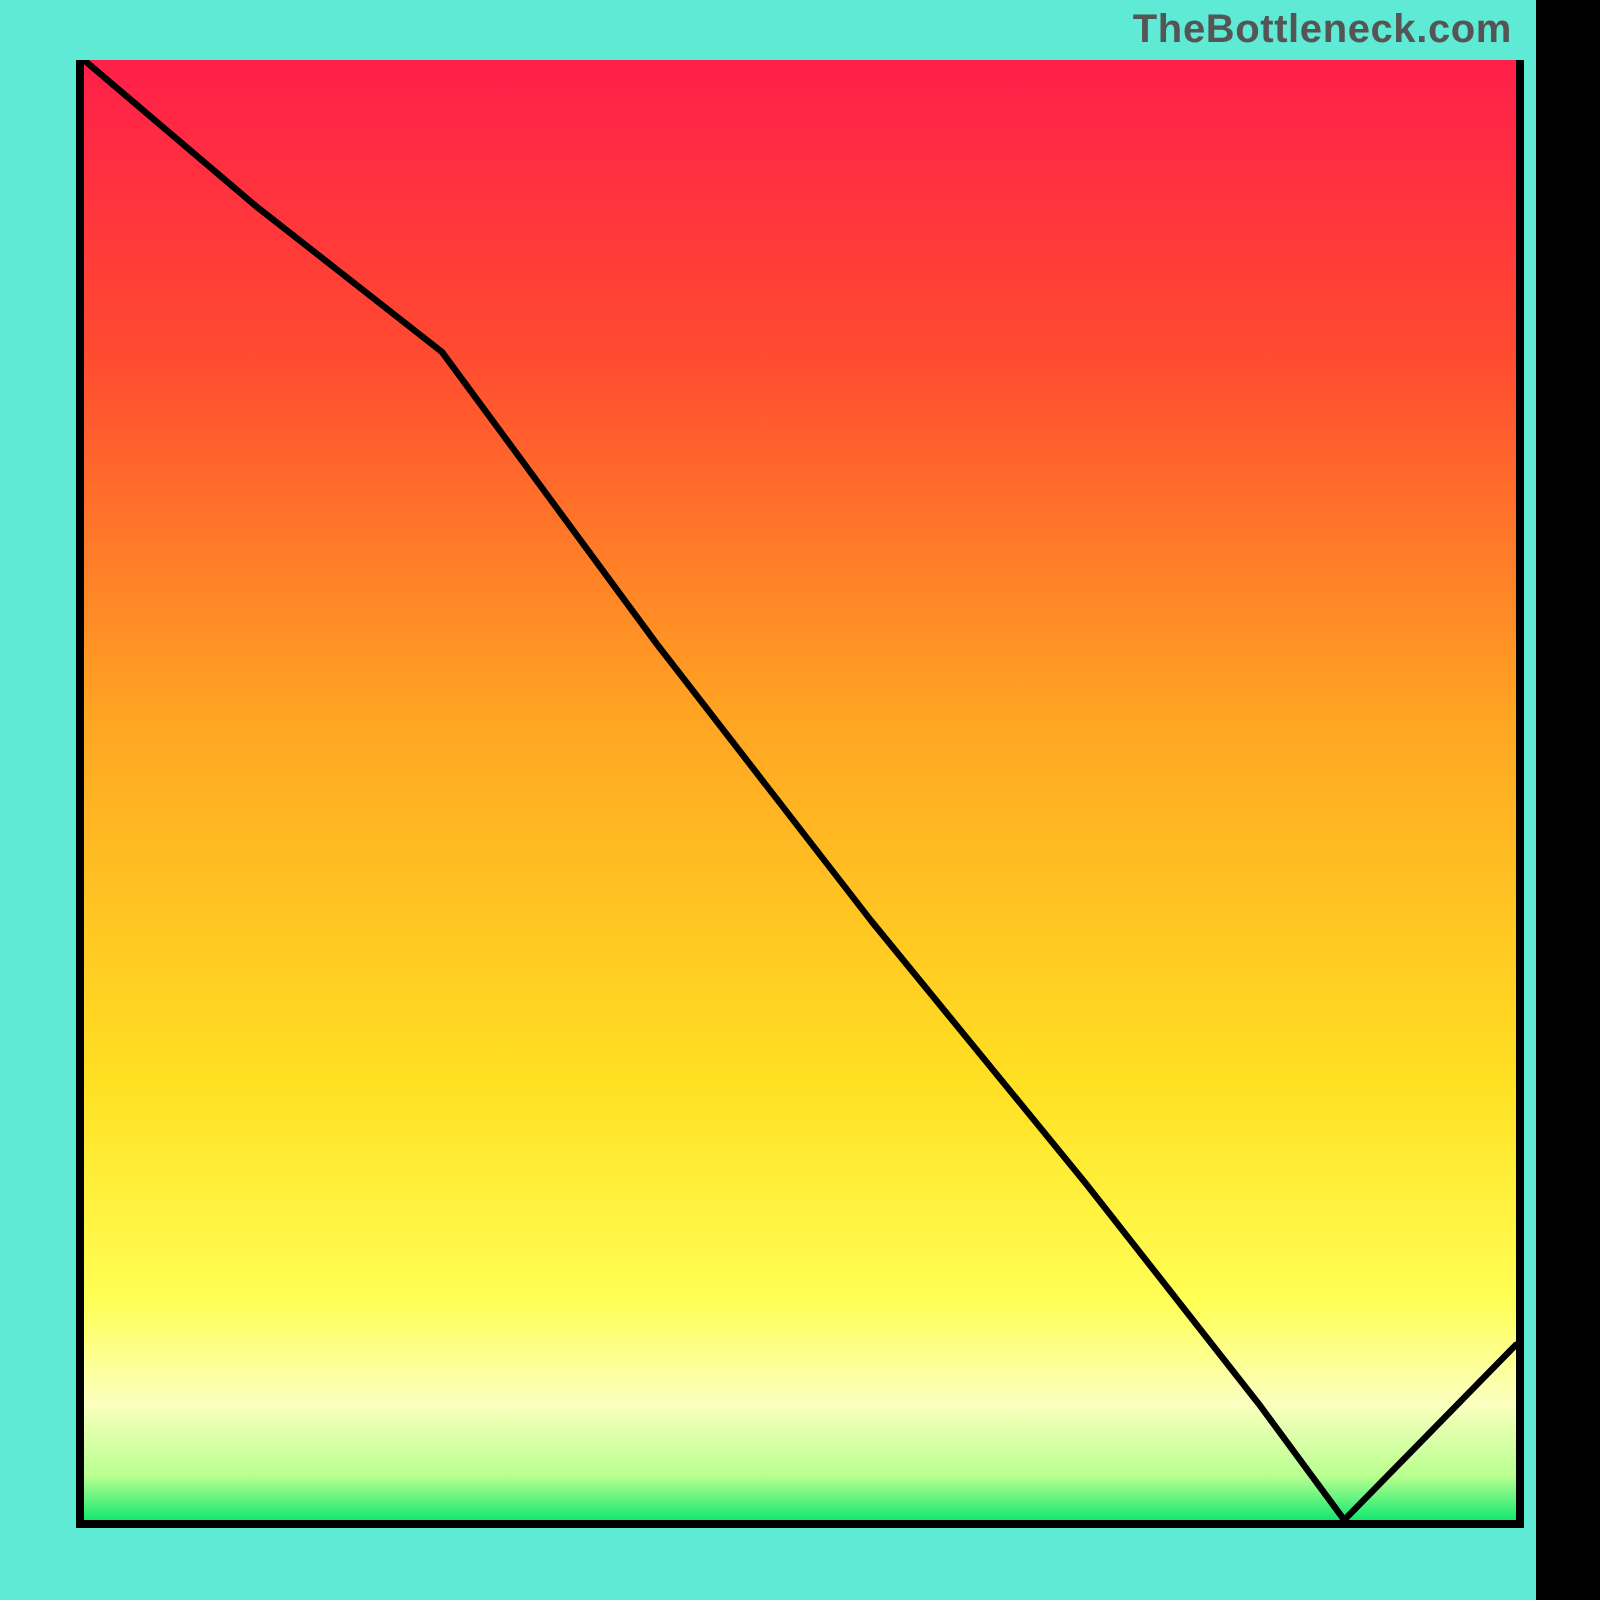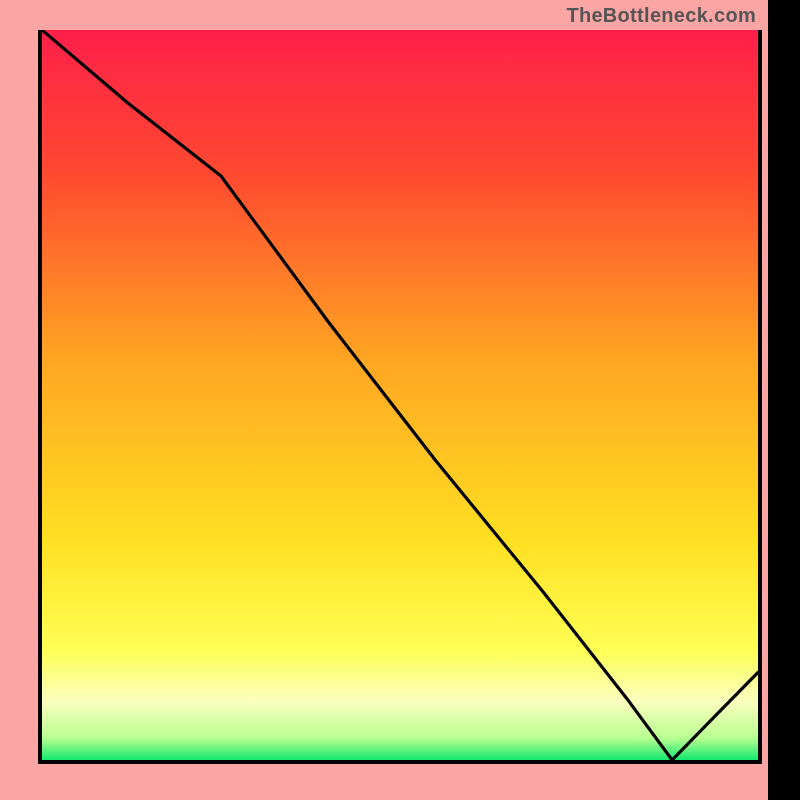--- a/index.html
+++ b/index.html
@@ -8,21 +8,21 @@
     width: 800px;
     height: 800px;
     background: #000;
     font-family: Arial, Helvetica, sans-serif;
     overflow: hidden;
   }
   .wrap {
     position: relative;
     width: 768px;
     height: 800px;
-    background: #fca5a5;
+    background: #5eead4;
   }
   .watermark {
     position: absolute;
     top: 4px;
     right: 12px;
     color: #555;
     font-size: 20px;
     font-weight: 600;
     letter-spacing: 0.3px;
   }

